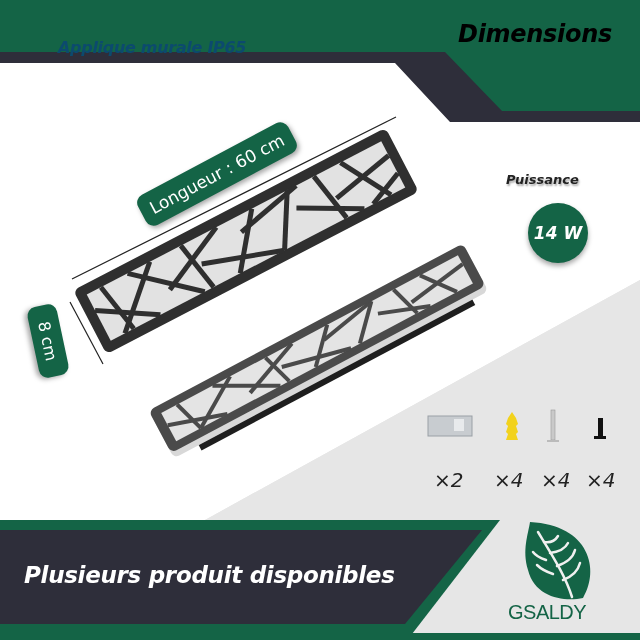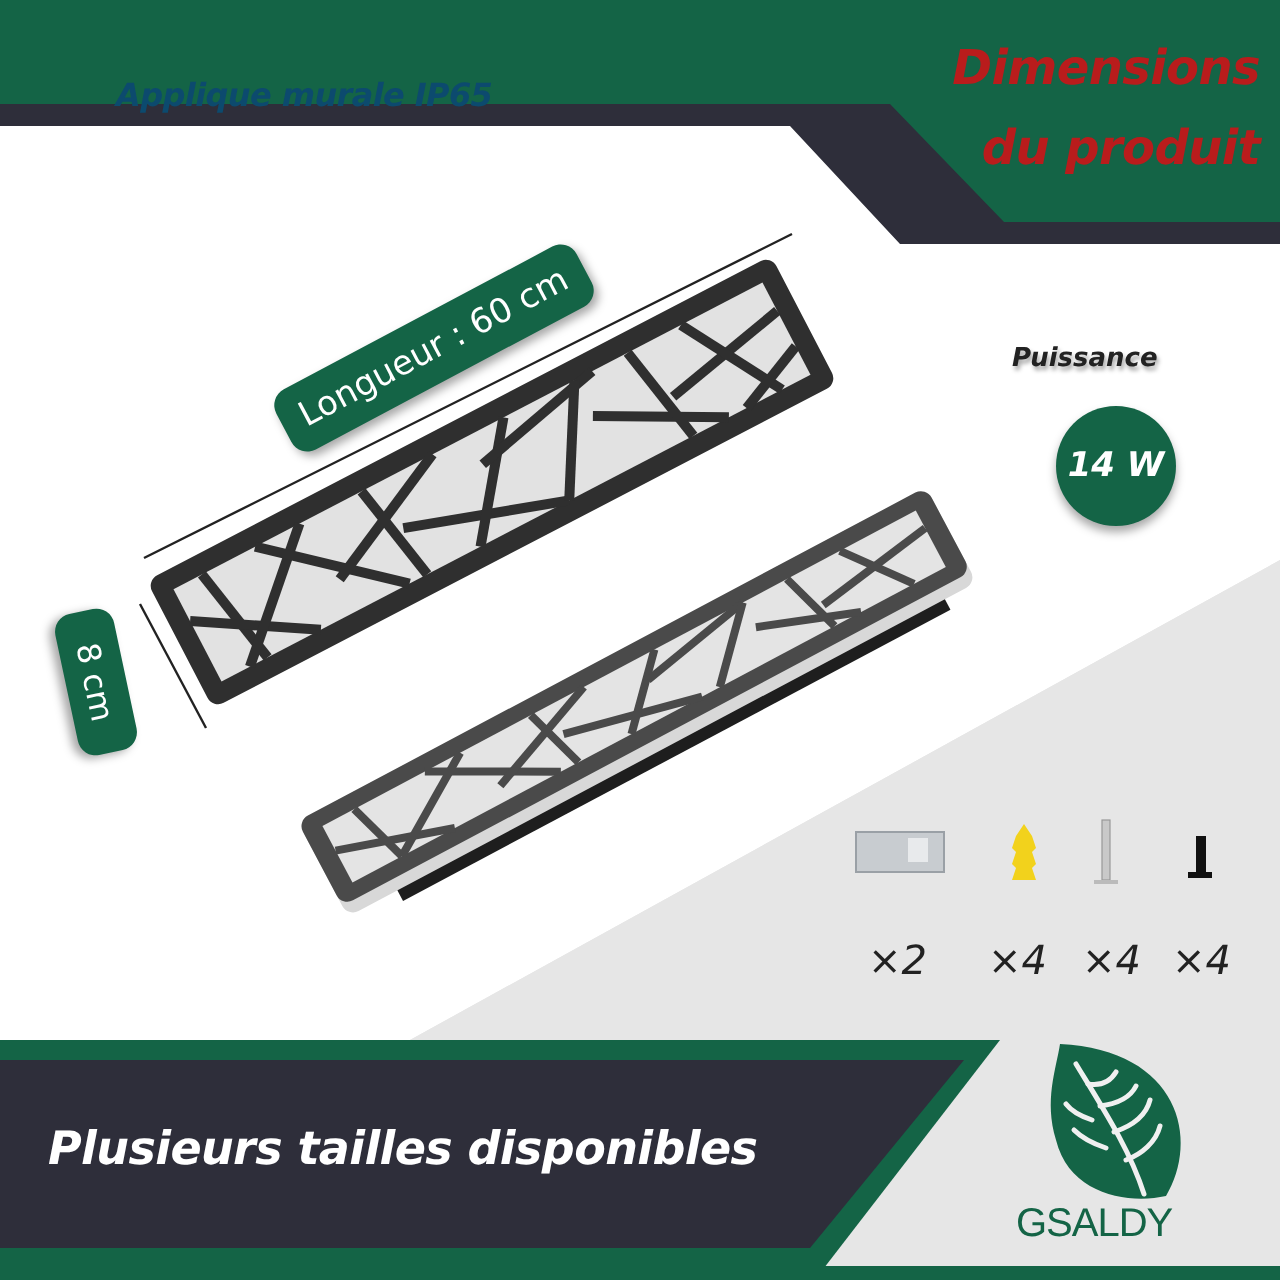--- a/index.html
+++ b/index.html
@@ -1,20 +1,20 @@
 <!DOCTYPE html>
 <html><head>
 <meta charset="utf-8">
 <style>
   html, body { margin: 0; padding: 0; }
   body { width: 640px; height: 640px; position: relative; overflow: hidden; background: #ffffff; font-family: "DejaVu Sans", sans-serif; }
   .layer { position: absolute; left: 0; top: 0; width: 640px; height: 640px; }
   .bold-italic { font-weight: bold; font-style: italic; }
   #title-left { position: absolute; left: 58px; top: 10px; color: #0c4a6e; font-size: 16px; letter-spacing: -0.3px; margin-top: 28px; }
-  #title-right { position: absolute; right: 10px; top: 14px; width: 190px; color: #b91c1c; font-size: 24px; line-height: 40px; text-align: right; letter-spacing: -0.3px; }
+  #title-right { position: absolute; right: 10px; top: 14px; width: 190px; color: #000000; font-size: 24px; line-height: 40px; text-align: center; letter-spacing: -0.3px; }
   #power-label { position: absolute; left: 506px; top: 172px; color: #222; font-size: 13px; text-shadow: 1px 2px 2px rgba(0,0,0,0.35); }
   #power-badge { position: absolute; left: 528px; top: 203px; width: 60px; height: 60px; border-radius: 50%; background: #146446; box-shadow: 0 3px 5px rgba(0,0,0,0.35); display: flex; align-items: center; justify-content: center; color: #fff; font-size: 17px; }
   .dim-pill { position: absolute; background: #146446; color: #fff; border-radius: 9px; display: flex; align-items: center; justify-content: center; box-shadow: 1px 3px 5px rgba(0,0,0,0.35); font-size: 17px; white-space: nowrap; }
   #length-pill { left: 132px; top: 157px; width: 170px; height: 34px; transform: rotate(-28deg); }
   #width-pill { left: 12px; top: 326px; width: 72px; height: 30px; transform: rotate(78deg); font-size: 16px; }
   .acc-count { position: absolute; top: 468px; font-size: 20px; color: #222; font-style: italic; }
   #bottom-text { position: absolute; left: 24px; top: 562px; color: #fff; font-size: 23px; letter-spacing: -0.3px; }
   #brand-name { position: absolute; left: 508px; top: 601px; color: #146446; font-size: 20px; font-family: "Liberation Sans", sans-serif; letter-spacing: -0.5px; }
 </style>
 </head>
@@ -108,28 +108,27 @@
       <path d="M563,580 C571,577 578,571 580,563"></path>
       <path d="M546,560 C540,558 536,556 533,552"></path>
       <path d="M553,574 C547,572 541,569 537,565"></path>
     </g>
   </g>
 </svg>
 
 <div id="title-left" class="bold-italic">Applique murale IP65</div>
 <div id="title-right" class="bold-italic">
   <div>Dimensions</div>
-  <div>du produit</div>
 </div>
 
 <div id="length-pill" class="dim-pill">Longueur : 60 cm</div>
 <div id="width-pill" class="dim-pill">8 cm</div>
 
 <div id="power-label" class="bold-italic">Puissance</div>
 <div id="power-badge" class="bold-italic">14 W</div>
 
 <div class="acc-count" style="left:434px;">×2</div>
 <div class="acc-count" style="left:494px;">×4</div>
 <div class="acc-count" style="left:541px;">×4</div>
 <div class="acc-count" style="left:586px;">×4</div>
 
-<div id="bottom-text" class="bold-italic">Plusieurs tailles disponibles</div>
+<div id="bottom-text" class="bold-italic">Plusieurs produit disponibles</div>
 <div id="brand-name">GSALDY</div>
 
 </body></html>

